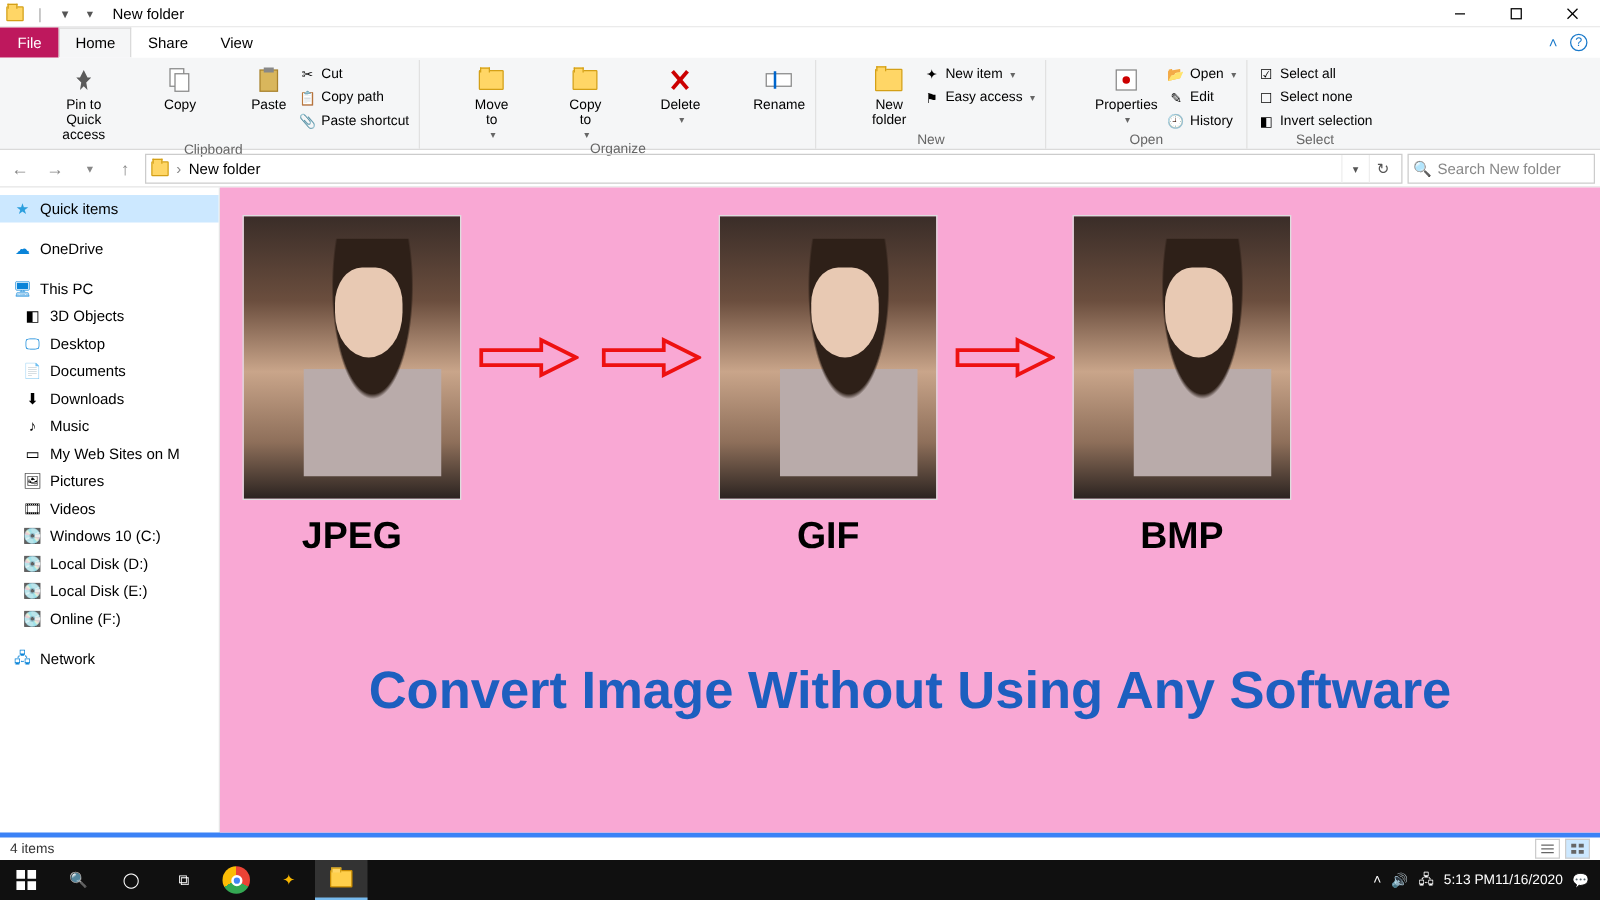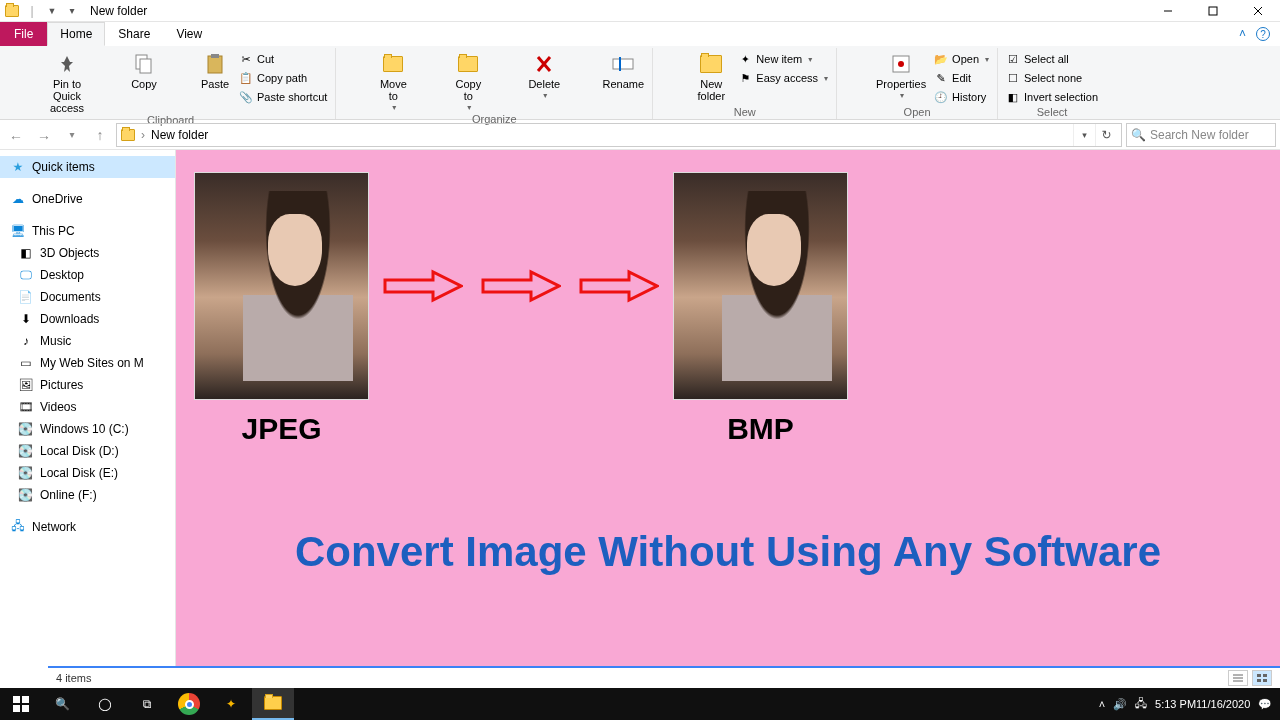--- a/index.html
+++ b/index.html
@@ -43,21 +43,21 @@
 .side-ico { width: 16px; height: 16px; display: inline-flex; align-items: center; justify-content: center; }
 .main-pane { flex: 1; background: #f9a8d4; position: relative; overflow: hidden; }
 .thumb-row { display: flex; align-items: flex-start; gap: 10px; padding: 22px 16px 0 18px; }
 .thumb { width: 175px; display: flex; flex-direction: column; align-items: center; }
 .thumb-img { width: 175px; height: 228px; border: 1px solid #ddd; background: linear-gradient(180deg,#3a2d28 0%, #6b4e3e 30%, #c9a58a 55%, #8e6f5a 80%, #2b2320 100%); position: relative; overflow: hidden; }
 .thumb-img::after { content:""; position:absolute; left:42%; top:18%; width:54px; height:72px; background:#e8c9b3; border-radius:40% 40% 50% 50%; }
 .thumb-img::before { content:""; position:absolute; left:28%; top:8%; width:110px; height:190px; background:radial-gradient(ellipse at 50% 20%, #2e2018 0 40%, transparent 42%), linear-gradient(180deg, transparent 0 55%, #b9abaa 55% 100%); }
 .thumb-label { font-weight: 700; font-size: 30px; margin-top: 12px; }
 .arrow-svg { width: 88px; height: 228px; display: flex; align-items: center; justify-content: center; }
 .tagline { font-size: 42px; font-weight: 700; color: #1d5fbf; text-align: center; width: 100%; position: absolute; bottom: 90px; left: 0; }
-.statusbar { height: 22px; border-top: 2px solid #3b82f6; display: flex; align-items: center; padding: 0 8px; font-size: 11px; color: #333; margin-left: 48px; }
+.statusbar { height: 22px; border-top: 4px solid #3b82f6; display: flex; align-items: center; padding: 0 8px; font-size: 11px; color: #333; }
 .status-right { margin-left: auto; display: flex; gap: 4px; align-items: center; }
 .view-toggle { width: 20px; height: 16px; border: 1px solid #ccc; display: flex; align-items: center; justify-content: center; }
 .taskbar { height: 32px; background: #101010; display: flex; align-items: center; color: #fff; }
 .tb-btn { width: 42px; height: 32px; display: flex; align-items: center; justify-content: center; }
 .tb-btn.active { border-bottom: 2px solid #76b9ed; background: #333; }
 .tray { margin-left: auto; display: flex; align-items: center; gap: 8px; padding-right: 8px; font-size: 11px; }
 .tray-clock { display: flex; flex-direction: row; align-items: flex-end; line-height: 1.1; }
 svg { display: block; }
 </style>
 </head>
@@ -364,20 +364,24 @@
       <div class="arrow-svg">
         <svg width="80" height="36">
             <path d="M2 12 H50 V4 L78 18 L50 32 V24 H2 Z" fill="none" stroke="#e11" stroke-width="3"></path>
           </svg>
       </div>
       <div class="arrow-svg">
         <svg width="80" height="36">
             <path d="M2 12 H50 V4 L78 18 L50 32 V24 H2 Z" fill="none" stroke="#e11" stroke-width="3"></path>
           </svg>
       </div>
+      <div class="thumb">
+        <div class="thumb-img"></div>
+        <div class="thumb-label">GIF</div>
+      </div>
       <div class="arrow-svg">
         <svg width="80" height="36">
             <path d="M2 12 H50 V4 L78 18 L50 32 V24 H2 Z" fill="none" stroke="#e11" stroke-width="3"></path>
           </svg>
       </div>
       <div class="thumb">
         <div class="thumb-img"></div>
         <div class="thumb-label">BMP</div>
       </div>
     </div>

